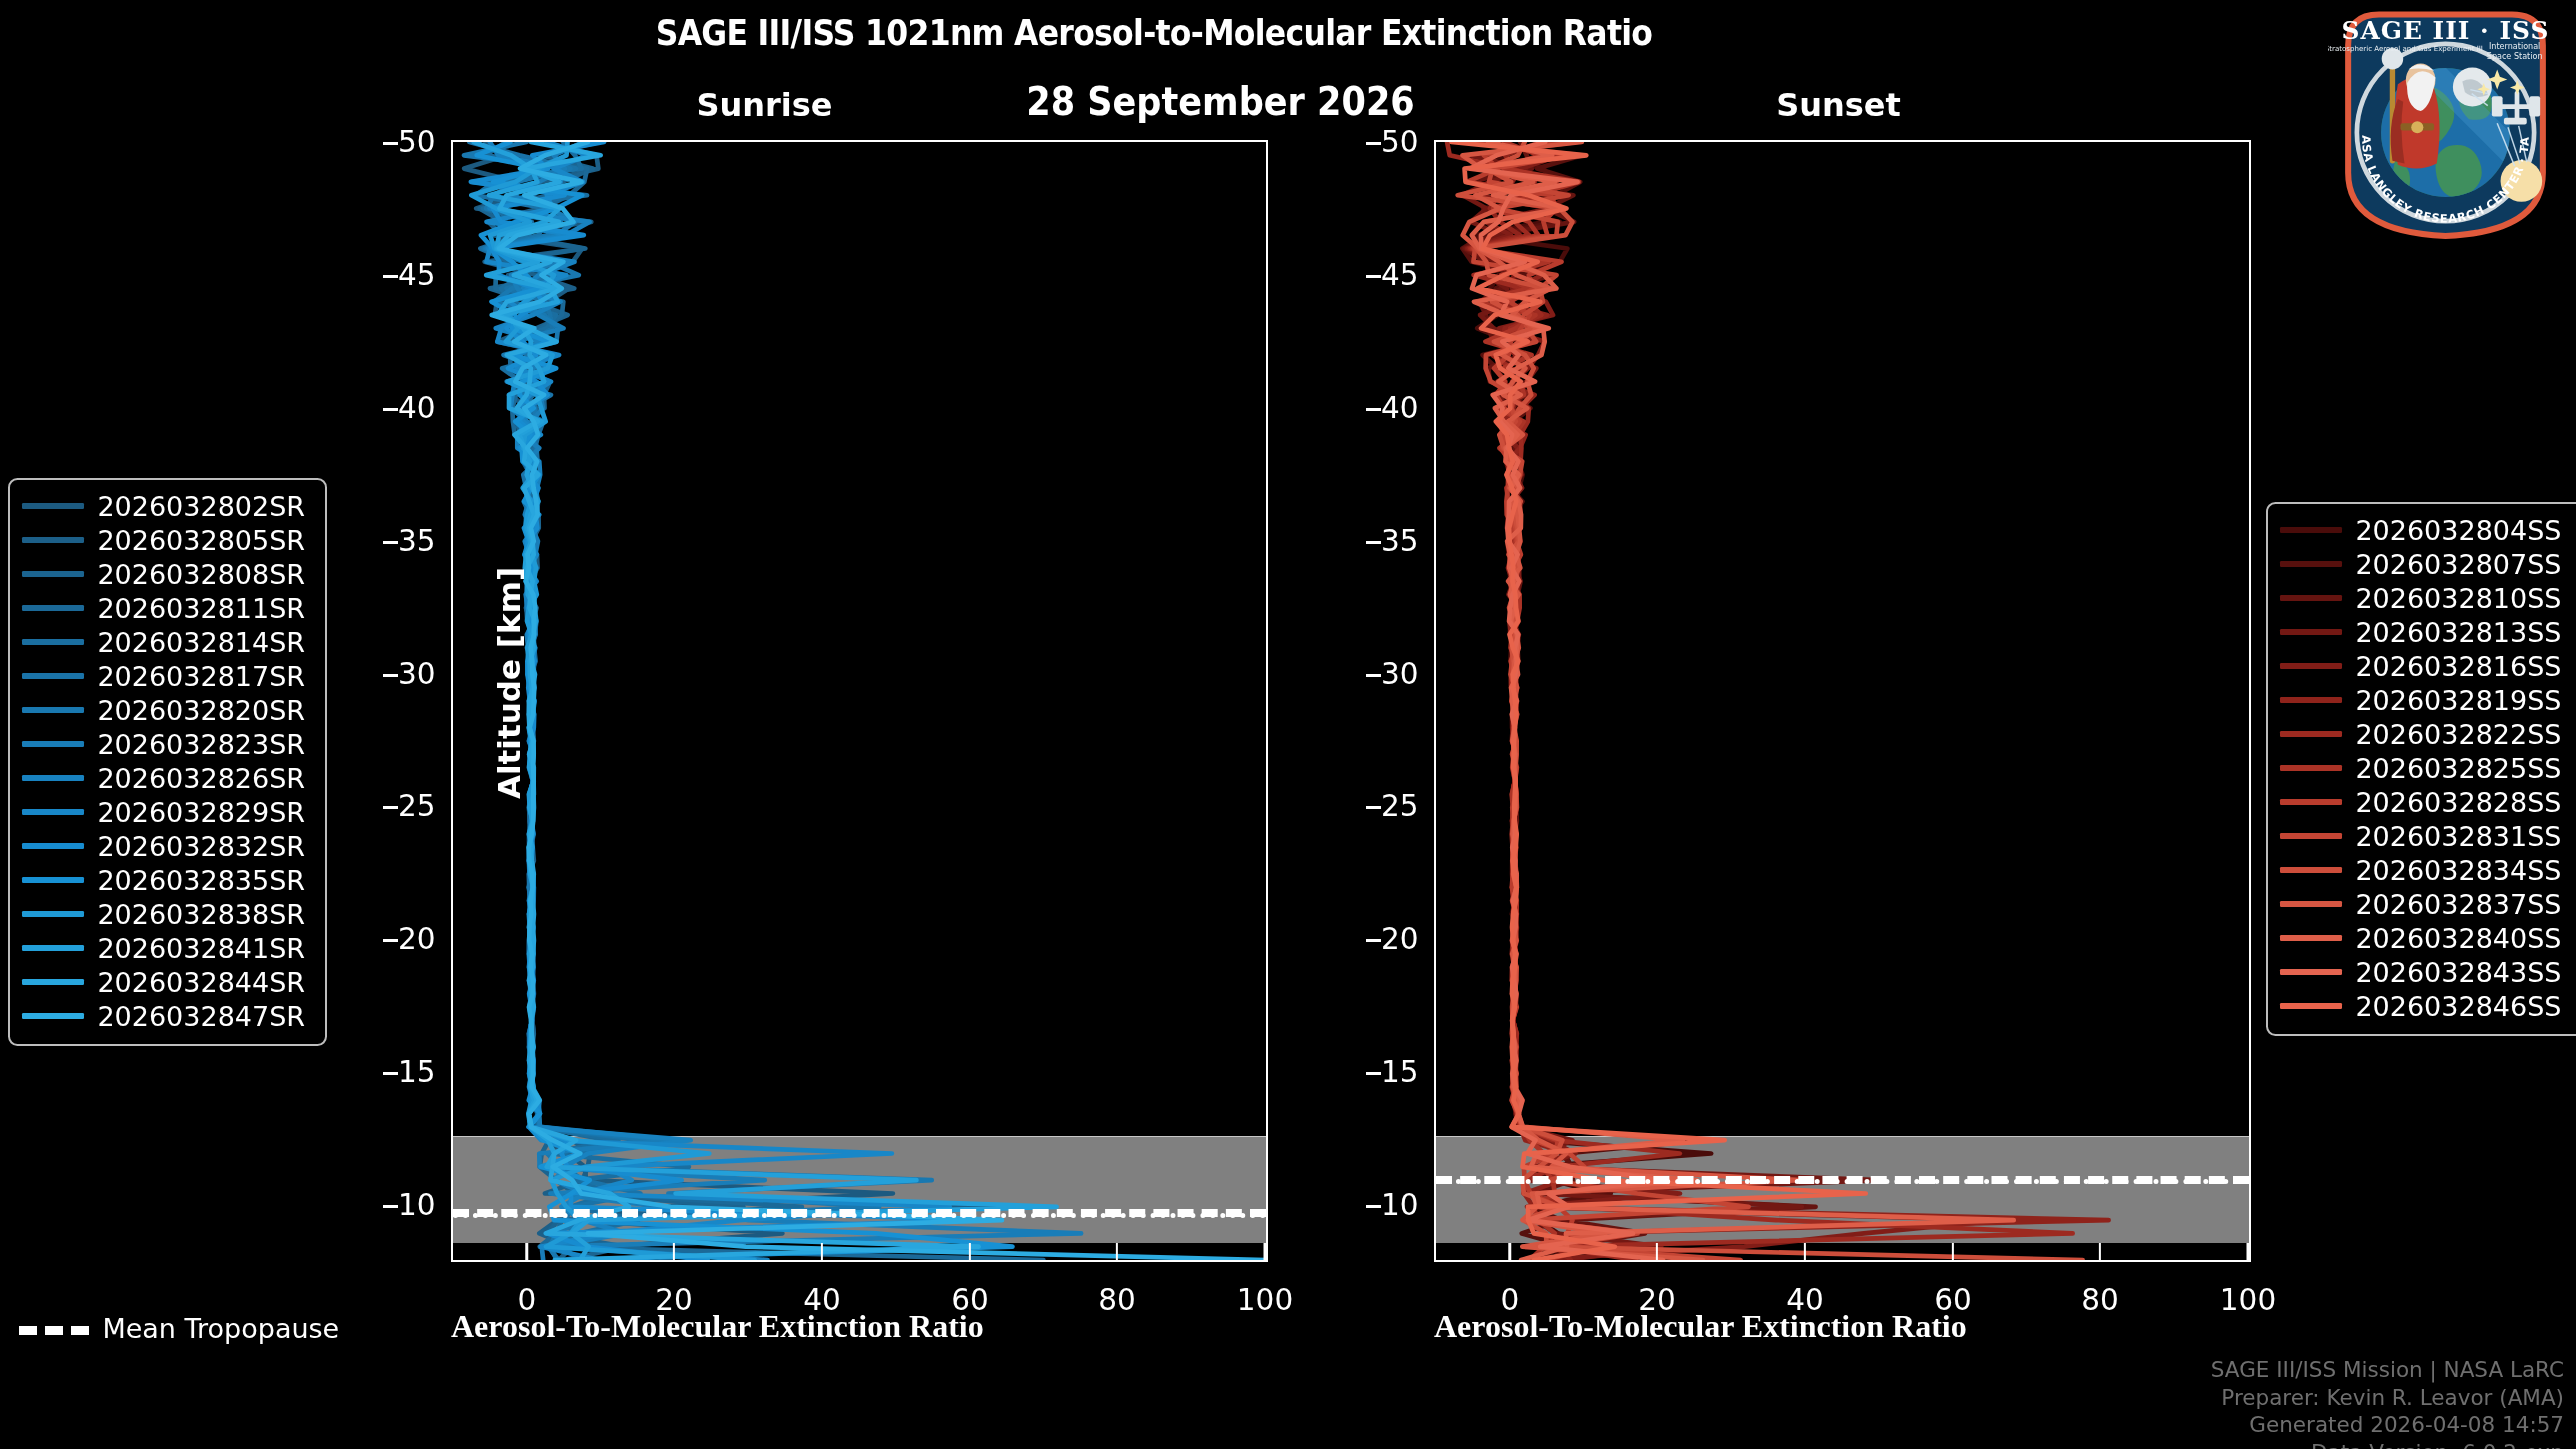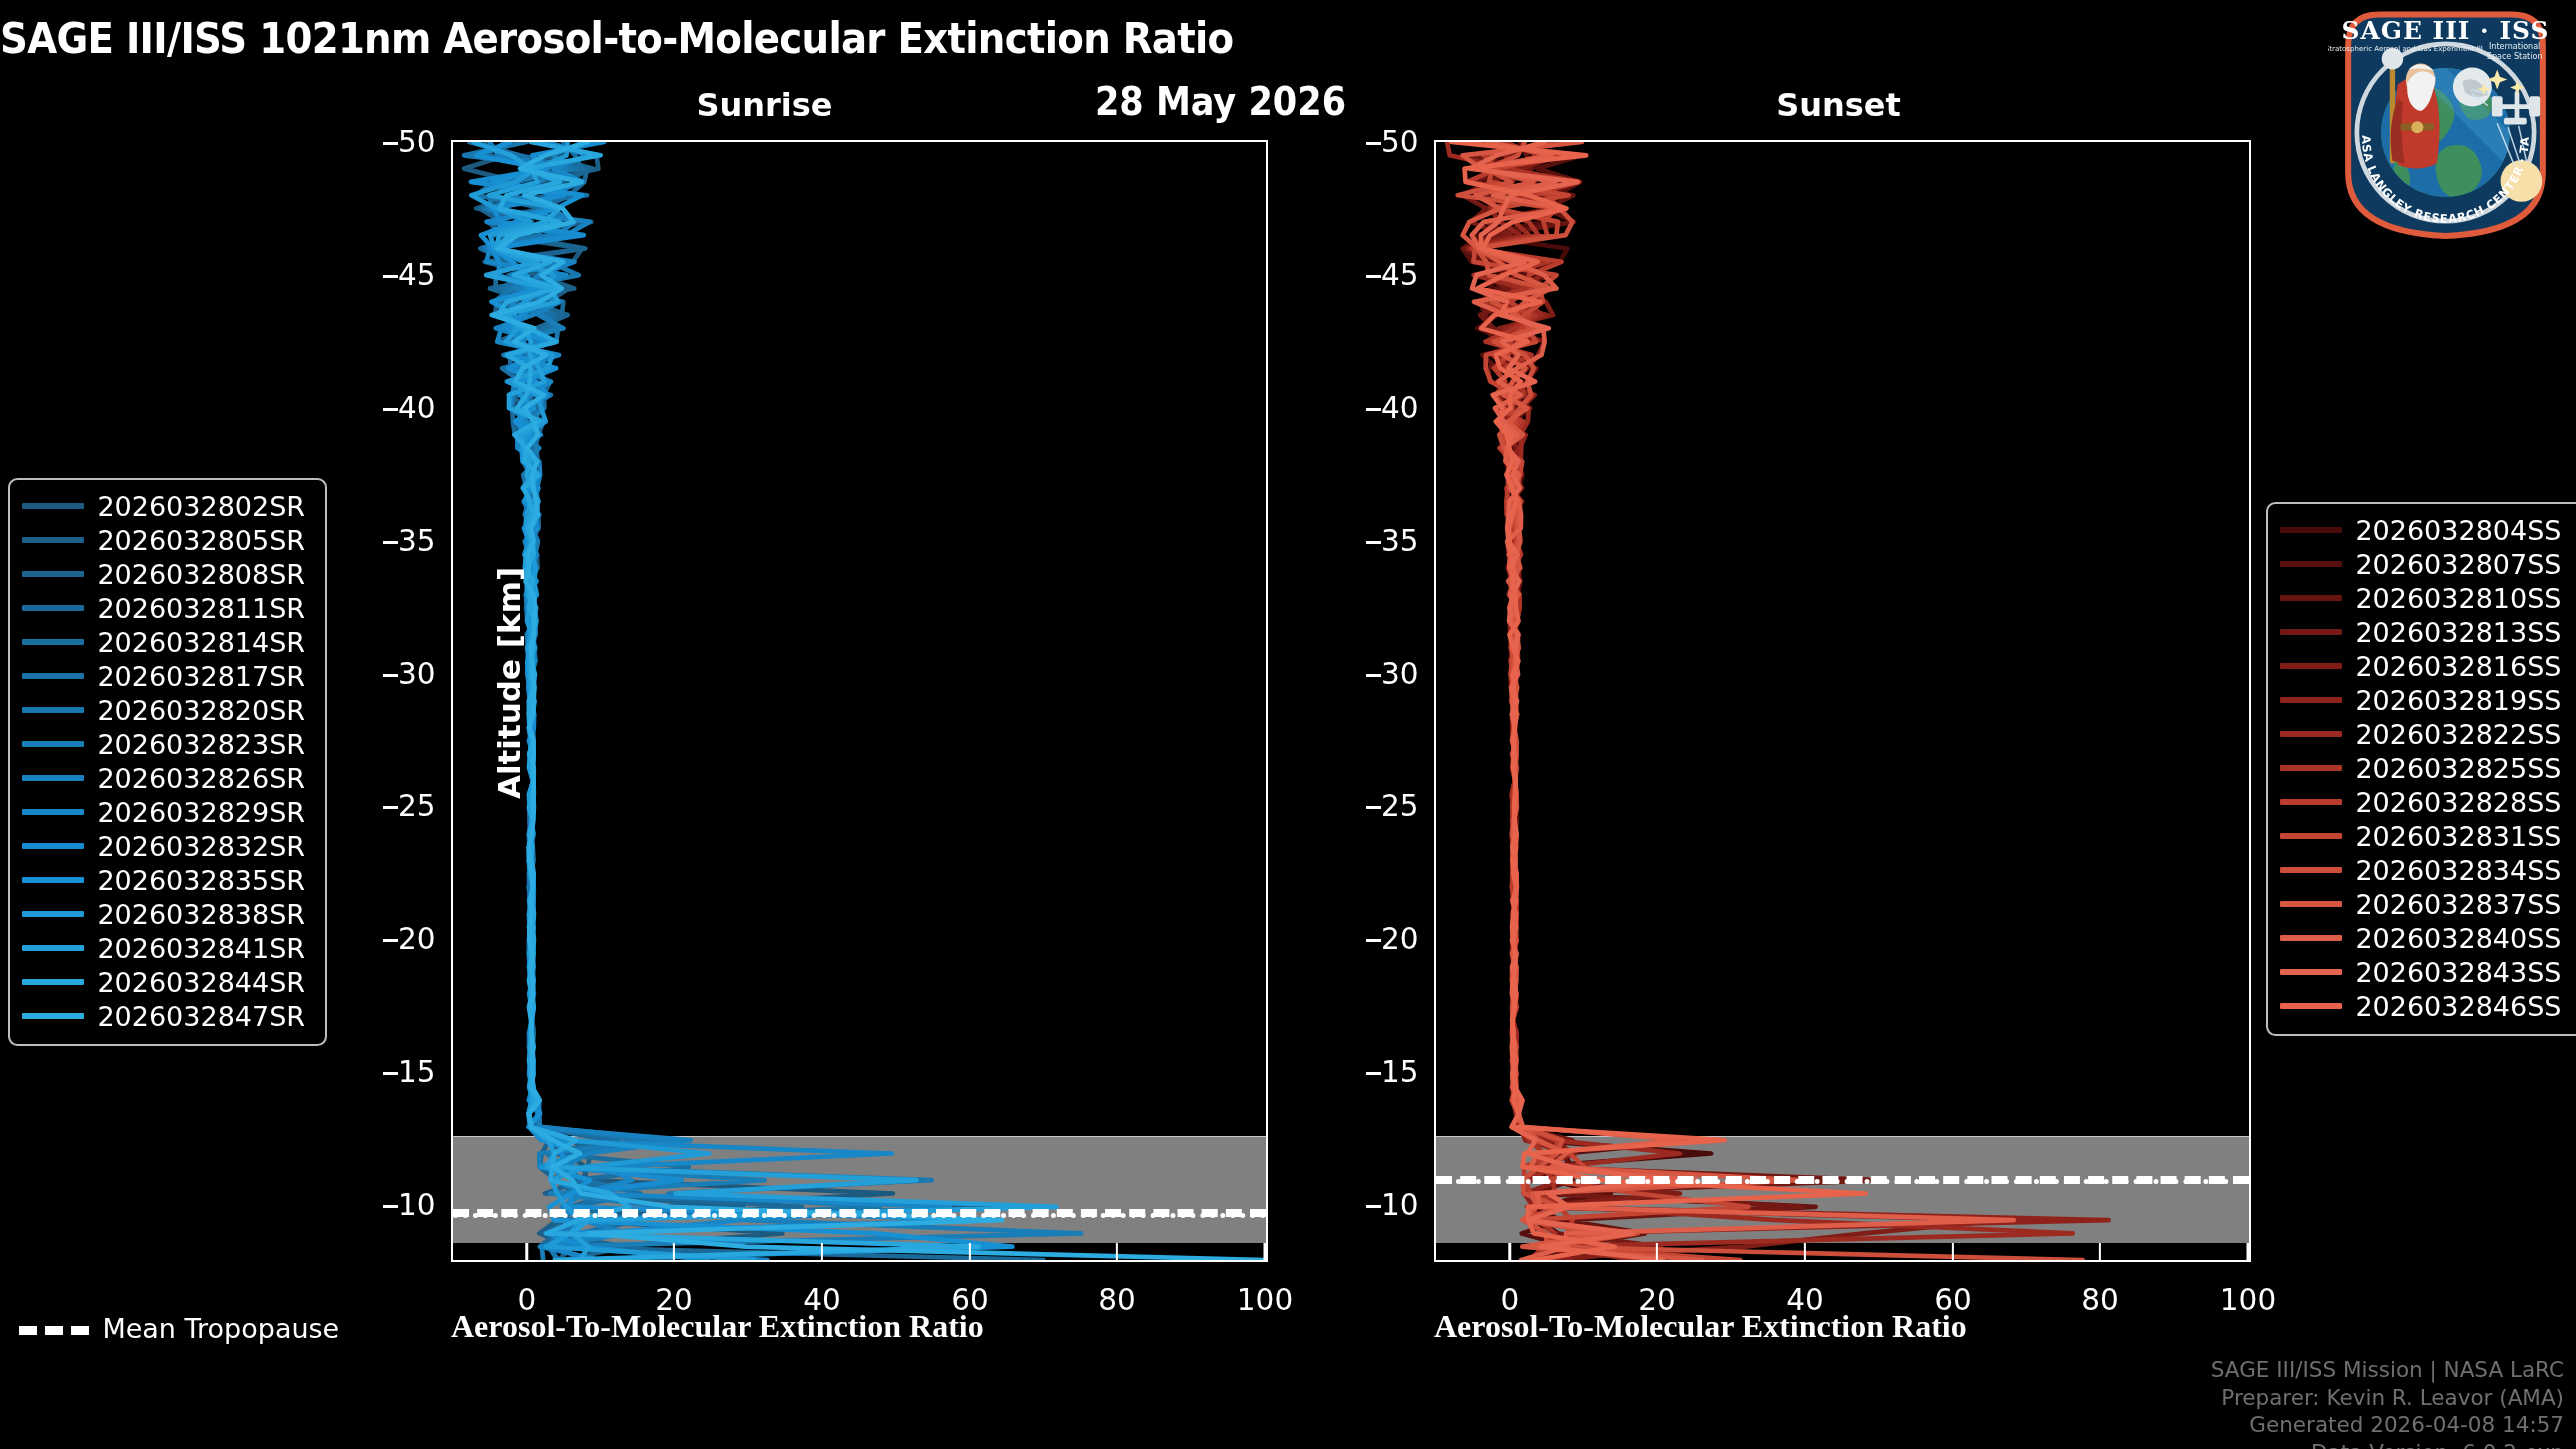--- a/index.html
+++ b/index.html
@@ -1,20 +1,20 @@
 <!DOCTYPE html>
 <html style="font-size:10.7px"><head>
 <meta charset="utf-8">
 <style>
   html,body{margin:0;padding:0;background:#000;}
   body{width:2576px;height:1449px;position:relative;overflow:hidden;
        font-family:"DejaVu Sans","Liberation Sans",sans-serif;color:#fff;}
 
-  .title{position:absolute;left:0;top:13.4px;width:2308px;text-align:left;
-         font-size:43px;font-weight:bold;letter-spacing:-0.7px;
+  .title{position:absolute;left:0;top:13.4px;width:2308px;text-align:center;
+         font-size:35px;font-weight:bold;letter-spacing:-0.7px;
          font-family:"DejaVu Sans Condensed","Liberation Sans",sans-serif;}
   .subtitle-date{position:absolute;left:979px;top:79px;width:483px;text-align:center;
          font-size:39px;font-weight:bold;
          font-family:"DejaVu Sans Condensed","Liberation Sans",sans-serif;}
   .panel-title{position:absolute;top:86px;font-size:32px;font-weight:bold;
          text-align:center;font-family:"DejaVu Sans","Liberation Sans",sans-serif;}
   #pt-sunrise{left:590px;width:349px;}
   #pt-sunset{left:1664px;width:349px;}
 
   
@@ -70,21 +70,21 @@
   #credits{position:absolute;right:12px;top:1356px;text-align:right;
            font-size:21.5px;color:#6f6f6f;line-height:1.28;}
 
   
   #logo{position:absolute;left:2328px;top:5.4px;width:235px;height:235px;}
 </style>
 </head>
 <body>
 
 <div class="title">SAGE III/ISS 1021nm Aerosol-to-Molecular Extinction Ratio</div>
-<div class="subtitle-date">28 May 2026</div>
+<div class="subtitle-date">28 September 2026</div>
 <div class="panel-title" id="pt-sunrise">Sunrise</div>
 <div class="panel-title" id="pt-sunset">Sunset</div>
 
 <div class="plot" id="plot-sunrise">
   <div class="plot-inner">
     <div class="tropo-band" id="band-sr" style="top: 994px; height: 106px;"></div>
     <svg class="trace" id="trace-sr" viewBox="0 0 1210 1664" preserveAspectRatio="none">
         <polyline points="48.4,0.0 80.1,19.8 16.7,39.6 96.5,59.4 94.2,79.2 34.6,99.0 205.8,118.9 59.0,138.7 192.3,158.5 178.2,178.3 82.2,198.1 172.2,217.9 141.6,237.7 70.9,257.5 107.1,277.3 128.9,297.1 94.6,317.0 123.4,336.8 111.6,356.6 83.3,376.4 113.4,396.2 107.0,416.0 115.5,435.8 113.7,455.6 112.5,475.4 124.5,495.2 116.4,515.0 111.9,534.9 116.7,554.7 122.4,574.5 113.0,594.3 125.0,614.1 125.9,633.9 114.1,653.7 110.4,673.5 124.4,693.3 118.5,713.1 114.7,733.0 119.0,752.8 115.5,772.6 120.2,792.4 115.6,812.2 113.1,832.0 115.0,851.8 117.0,871.6 120.4,891.4 113.3,911.2 117.5,931.0 118.3,950.9 118.2,970.7 116.1,990.5 113.6,1010.3 115.7,1030.1 113.6,1049.9 116.4,1069.7 115.2,1089.5 114.1,1109.3 113.4,1129.1 114.8,1149.0 116.2,1168.8 115.1,1188.6 120.1,1208.4 118.7,1228.2 115.0,1248.0 118.3,1267.8 116.1,1287.6 118.2,1307.4 119.4,1327.2 115.3,1347.0 114.4,1366.9 119.8,1386.7 114.9,1406.5 121.1,1426.3 125.3,1446.1 125.1,1465.9 136.1,1485.7 170.6,1505.5 196.4,1525.3 197.8,1545.1 654.7,1565.0 303.0,1584.8 181.3,1604.6 490.2,1624.4 238.6,1644.2 323.6,1664.0" fill="none" stroke="#1c5a80" stroke-width="7" stroke-linejoin="round" stroke-linecap="round"></polyline>
         <polyline points="133.3,0.0 213.6,19.8 216.3,39.6 129.5,59.4 120.5,79.2 128.6,99.0 52.5,118.9 72.6,138.7 194.6,158.5 47.1,178.3 123.4,198.1 180.4,217.9 65.5,237.7 62.2,257.5 115.3,277.3 66.0,297.1 153.0,317.0 110.9,336.8 90.1,356.6 109.4,376.4 124.8,396.2 101.0,416.0 107.6,435.8 115.8,455.6 104.1,475.4 115.2,495.2 104.7,515.0 122.5,534.9 122.0,554.7 125.0,574.5 114.9,594.3 115.8,614.1 109.3,633.9 122.4,653.7 114.5,673.5 116.5,693.3 116.5,713.1 116.1,733.0 116.0,752.8 117.3,772.6 116.2,792.4 117.4,812.2 120.0,832.0 112.9,851.8 117.3,871.6 113.7,891.4 119.9,911.2 116.6,931.0 118.4,950.9 117.8,970.7 115.3,990.5 114.0,1010.3 117.9,1030.1 118.7,1049.9 120.3,1069.7 112.8,1089.5 113.9,1109.3 117.6,1129.1 118.5,1149.0 118.6,1168.8 116.0,1188.6 118.9,1208.4 115.4,1228.2 113.2,1248.0 119.3,1267.8 116.9,1287.6 118.1,1307.4 119.8,1327.2 112.9,1347.0 117.2,1366.9 113.6,1386.7 116.6,1406.5 125.1,1426.3 125.7,1446.1 125.7,1465.9 178.0,1485.7 204.1,1505.5 200.7,1525.3 192.7,1545.1 136.9,1565.0 848.1,1584.8 155.7,1604.6 128.5,1624.4 177.2,1644.2 157.6,1664.0" fill="none" stroke="#1c5f88" stroke-width="7" stroke-linejoin="round" stroke-linecap="round"></polyline>
         <polyline points="218.3,0.0 130.9,19.8 208.0,39.6 162.4,59.4 146.8,79.2 39.5,99.0 74.0,118.9 86.1,138.7 196.9,158.5 66.2,178.3 164.5,198.1 55.0,217.9 114.8,237.7 170.6,257.5 123.5,277.3 103.7,297.1 118.9,317.0 98.3,336.8 144.5,356.6 135.4,376.4 136.2,396.2 95.1,416.0 99.8,435.8 117.9,455.6 123.3,475.4 105.9,495.2 118.5,515.0 108.6,534.9 127.3,554.7 127.6,574.5 116.9,594.3 106.6,614.1 112.4,633.9 112.1,653.7 118.7,673.5 108.6,693.3 114.5,713.1 117.5,733.0 113.0,752.8 119.2,772.6 112.2,792.4 119.2,812.2 117.2,832.0 119.6,851.8 117.6,871.6 114.7,891.4 118.9,911.2 115.7,931.0 118.6,950.9 117.4,970.7 114.5,990.5 114.3,1010.3 120.0,1030.1 116.1,1049.9 116.5,1069.7 118.1,1089.5 113.7,1109.3 114.2,1129.1 114.5,1149.0 113.3,1168.8 117.0,1188.6 117.7,1208.4 119.8,1228.2 119.1,1248.0 120.4,1267.8 117.8,1287.6 118.0,1307.4 120.2,1327.2 118.2,1347.0 120.1,1366.9 115.1,1386.7 118.3,1406.5 129.2,1426.3 126.1,1446.1 126.3,1465.9 142.8,1485.7 132.0,1505.5 129.2,1525.3 153.5,1545.1 180.6,1565.0 432.2,1584.8 157.1,1604.6 140.1,1624.4 256.8,1644.2 166.2,1664.0" fill="none" stroke="#1b6490" stroke-width="7" stroke-linejoin="round" stroke-linecap="round"></polyline>

